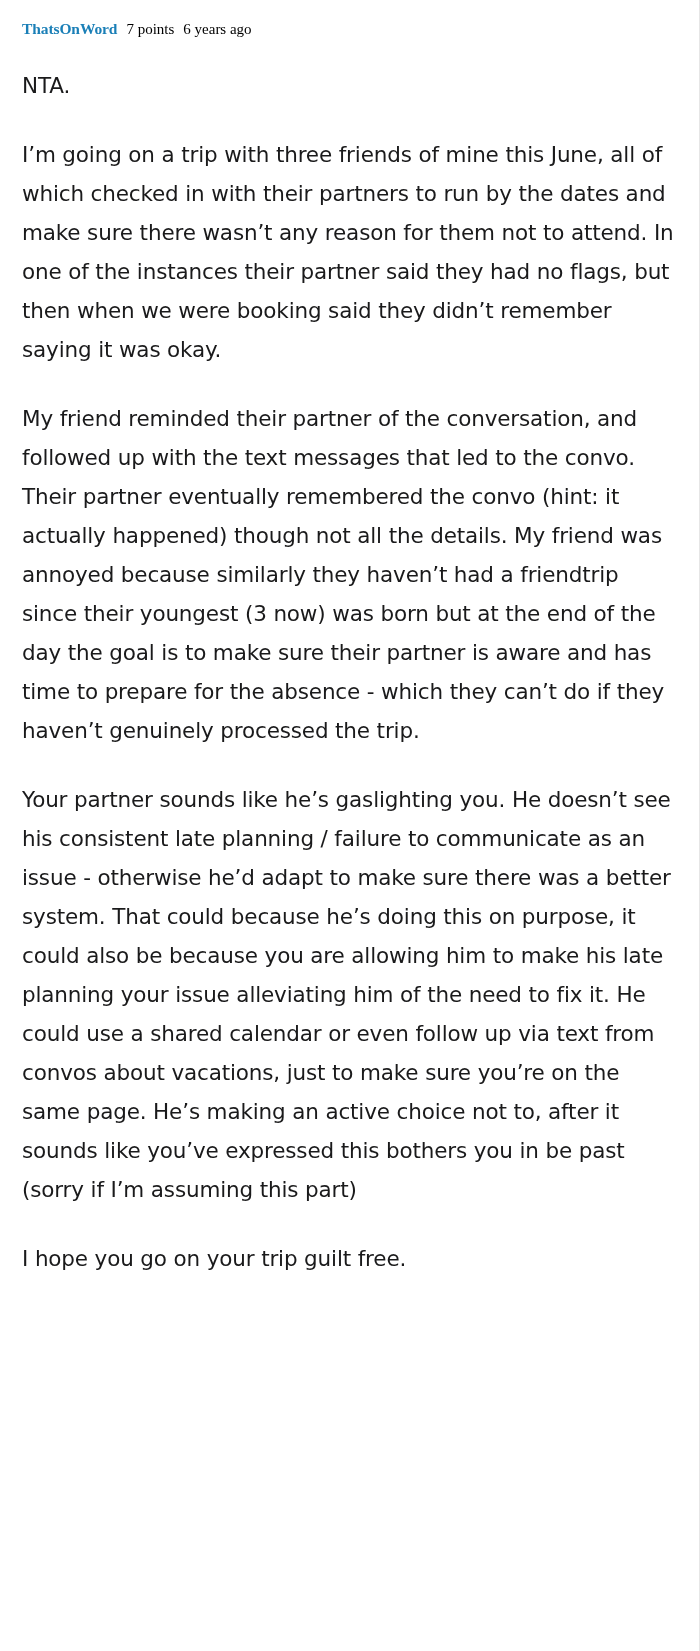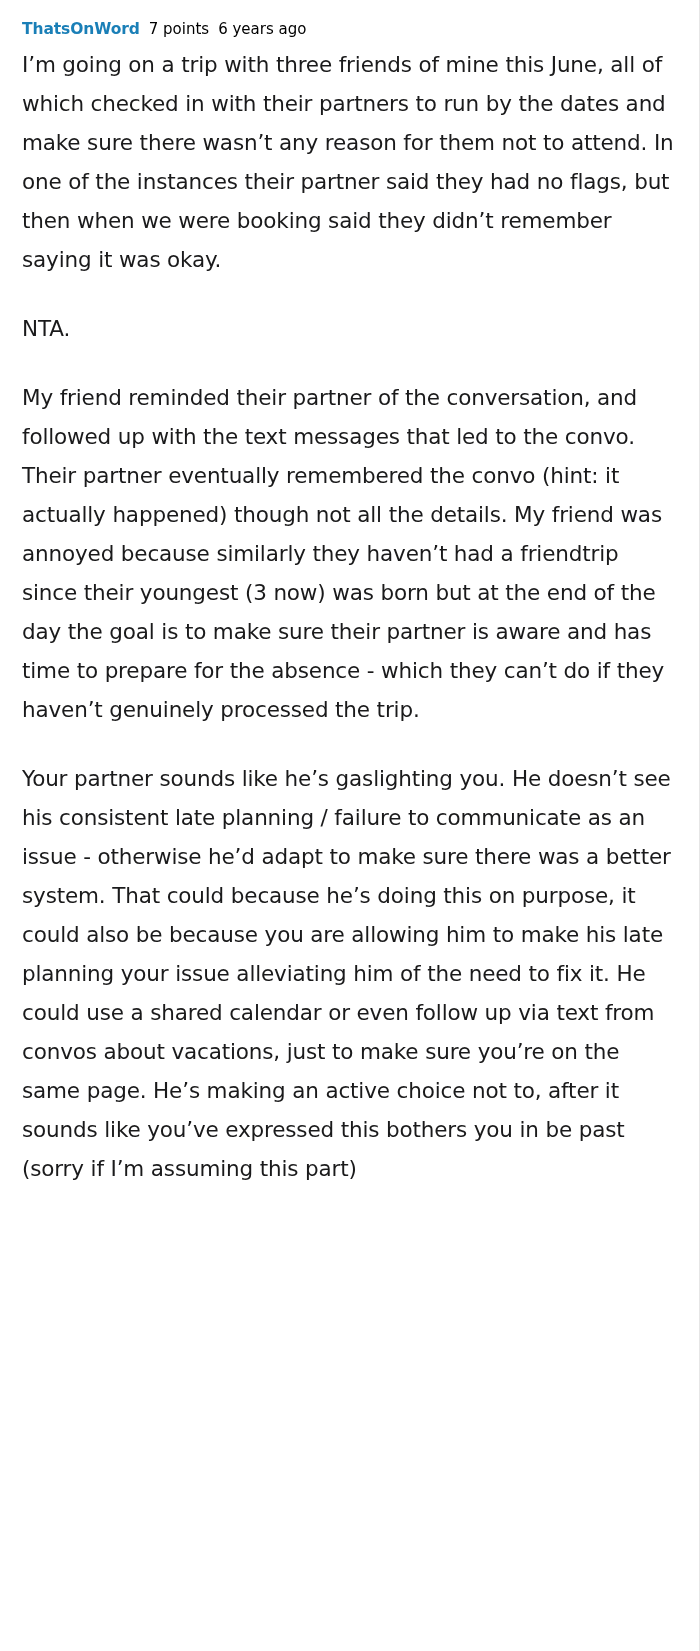--- a/index.html
+++ b/index.html
@@ -21,22 +21,23 @@
     background: #ffffff;
     border-right: 1px solid #e6e6e6;
     padding: 20px 22px 18px 22px;
   }
   .comment-header {
     display: flex;
     align-items: baseline;
     gap: 9px;
     font-size: 15px;
     line-height: 18px;
-    margin-bottom: 7px;
+    margin-bottom: 28px;
     white-space: nowrap;
+    font-family: Liberation Serif, serif;
   }
   .author {
     color: #1a7fb7;
     font-weight: bold;
     font-size: 15.5px;
     letter-spacing: -0.1px;
   }
   .meta {
     color: #000000;
     font-size: 15px;
@@ -59,19 +60,20 @@
 
 <div class="comment-card">
 
   <div class="comment-header">
     <span class="author">ThatsOnWord</span>
     <span class="meta">7 points</span>
     <span class="meta">6 years ago</span>
   </div>
 
   <div class="comment-body">
+    <p>NTA.</p>
     <p>I’m going on a trip with three friends of mine this June, all of which checked in with their partners to run by the dates and make sure there wasn’t any reason for them not to attend. In one of the instances their partner said they had no flags, but then when we were booking said they didn’t remember saying it was okay.</p>
-    <p>NTA.</p>
     <p>My friend reminded their partner of the conversation, and followed up with the text messages that led to the convo. Their partner eventually remembered the convo (hint: it actually happened) though not all the details. My friend was annoyed because similarly they haven’t had a friendtrip since their youngest (3 now) was born but at the end of the day the goal is to make sure their partner is aware and has time to prepare for the absence - which they can’t do if they haven’t genuinely processed the trip.</p>
     <p>Your partner sounds like he’s gaslighting you. He doesn’t see his consistent late planning / failure to communicate as an issue - otherwise he’d adapt to make sure there was a better system. That could because he’s doing this on purpose, it could also be because you are allowing him to make his late planning your issue alleviating him of the need to fix it. He could use a shared calendar or even follow up via text from convos about vacations, just to make sure you’re on the same page. He’s making an active choice not to, after it sounds like you’ve expressed this bothers you in be past (sorry if I’m assuming this part)</p>
+    <p>I hope you go on your trip guilt free.</p>
   </div>
 
 </div>
 
 </body></html>

